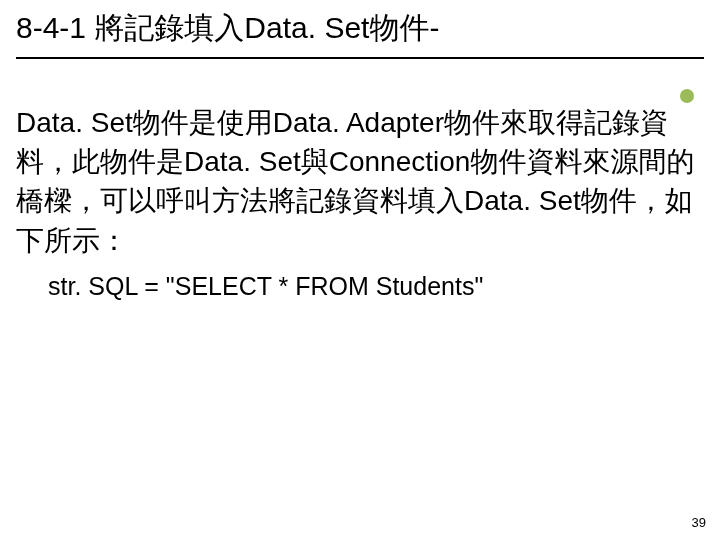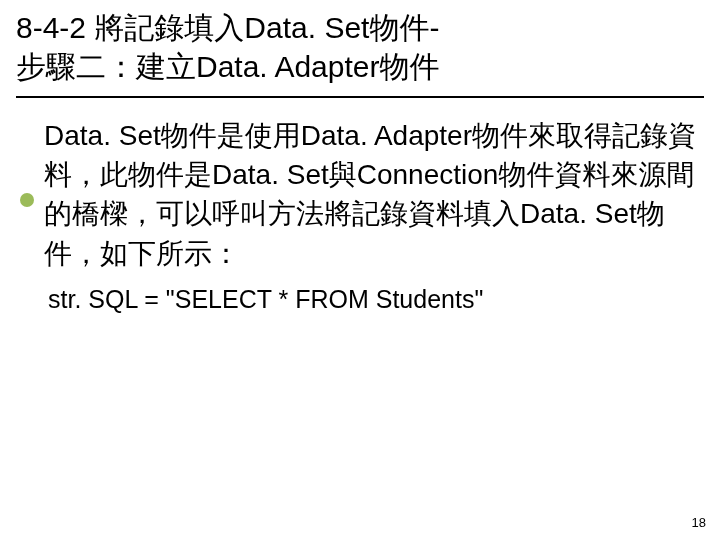--- a/index.html
+++ b/index.html
@@ -22,22 +22,23 @@
     margin-bottom: 18px;
   }
   .title-line {
     font-size: 30px;
     line-height: 1.3;
     color: #000;
     font-weight: 400;
   }
   .bullet {
     display: flex;
-    align-items: center;
+    align-items: flex-end;
     margin-bottom: 8px;
+    flex-direction: column;
   }
   .bullet-dot {
     flex: 0 0 auto;
     width: 14px;
     height: 14px;
     border-radius: 50%;
     background: #9BBB59;
     margin-top: 12px;
     margin-right: 10px;
     margin-left: 4px;
@@ -62,29 +63,28 @@
     color: #000;
     font-family: Arial, sans-serif;
   }
 </style>
 </head>
 <body>
 
 <div class="slide">
 
   <div class="title-block">
-    <div class="title-line">8-4-2 將記錄填入Data. Set物件-</div>
-    <div class="title-line">步驟二：建立Data. Adapter物件</div>
+    <div class="title-line">8-4-1 將記錄填入Data. Set物件-</div>
   </div>
 
   <div class="bullet">
     <div class="bullet-dot"></div>
     <div class="bullet-text">Data. Set物件是使用Data. Adapter物件來取得記錄資料，此物件是Data. Set與Connection物件資料來源間的橋樑，可以呼叫方法將記錄資料填入Data. Set物件，如下所示：</div>
   </div>
 
 
   <div class="sub-block">
     <div>str. SQL = "SELECT * FROM Students"</div>
   </div>
 
 </div>
 
-<div class="page-num">18</div>
+<div class="page-num">39</div>
 
 </body></html>

